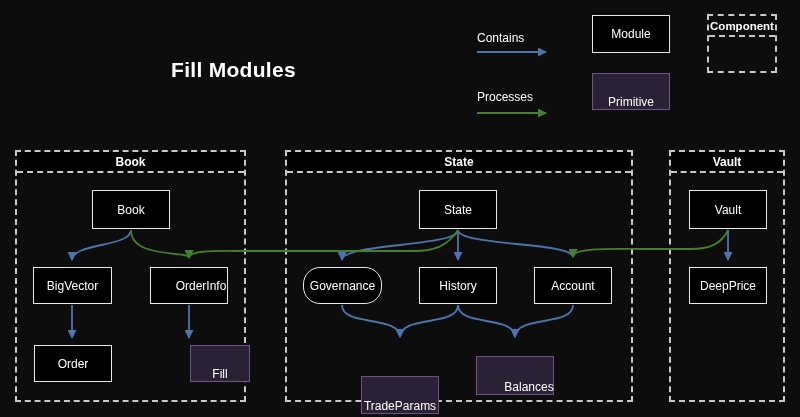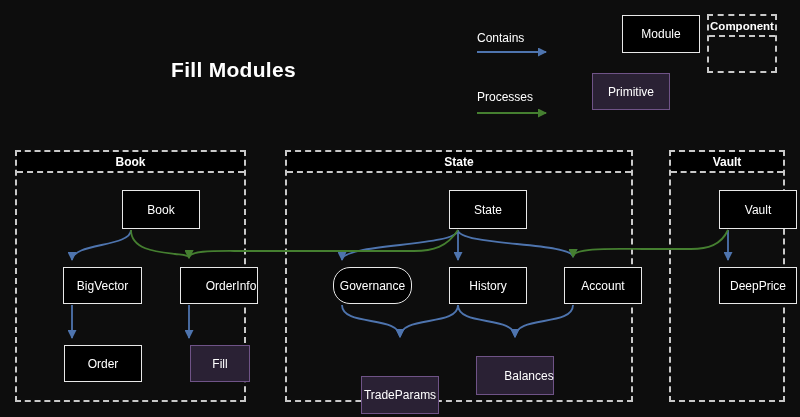--- a/index.html
+++ b/index.html
@@ -18,22 +18,22 @@
   }
   .legend-label{
     position:absolute;width:78px;text-align:left;font-size:12px;color:var(--text);
   }
   #contains-label{left:477px;top:31px;}
   #processes-label{left:477px;top:90px;}
   .node{
     position:absolute;display:flex;align-items:center;justify-content:center;
     font-size:12px;color:var(--text);box-sizing:border-box;text-align:center;
   }
-  .node.module{background:var(--module-fill);border:1.5px solid var(--module-border);margin-left:30px;}
-  .node.primitive{background:var(--prim-fill);border:1.5px solid var(--prim-border);}
+  .node.module{background:var(--module-fill);border:1.5px solid var(--module-border);}
+  .node.primitive{background:var(--prim-fill);border:1.5px solid var(--prim-border);align-items:flex-end;}
   #legend-module{left:592px;top:15px;width:78px;height:38px;}
   #legend-primitive{left:592px;top:73px;width:78px;height:37px;}
   #legend-component{
     position:absolute;left:707px;top:14px;width:70px;height:59px;box-sizing:border-box;
     border:2px dashed var(--dash);background:transparent;
   }
   .component-title{
     height:21px;line-height:21px;text-align:center;font-size:11.5px;font-weight:bold;
     border-bottom:2px dashed var(--dash);box-sizing:border-box;
   }

